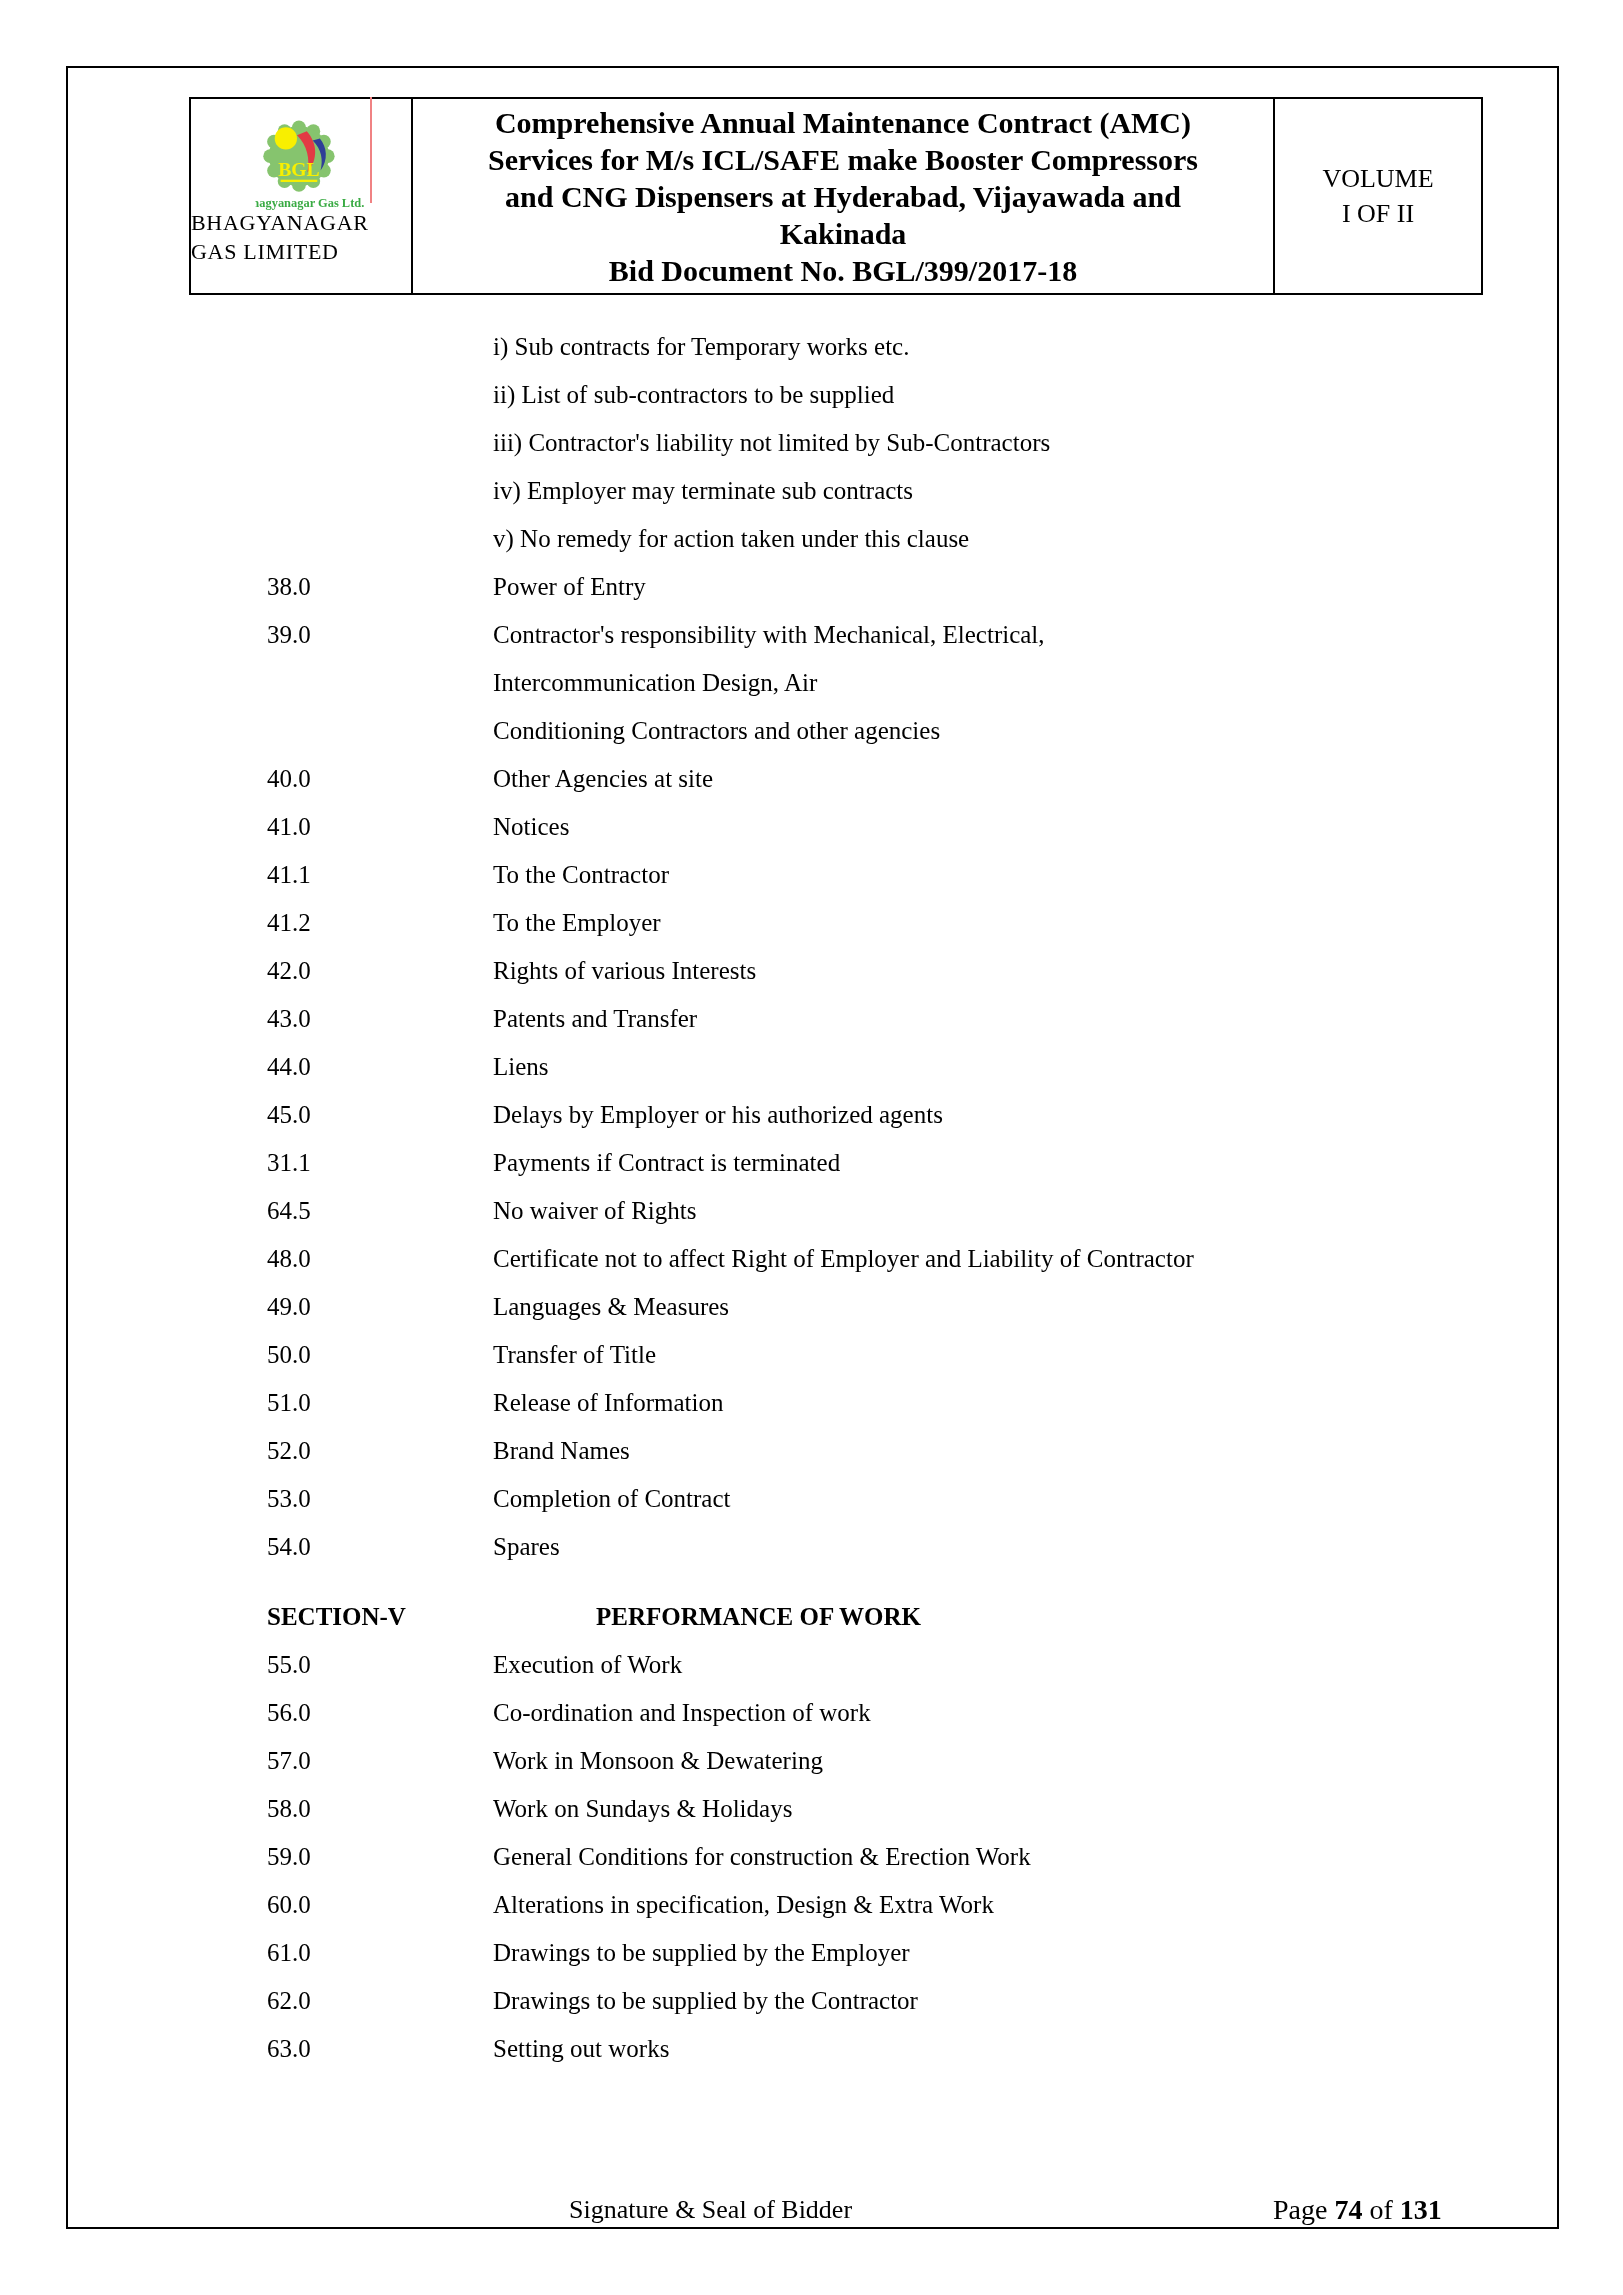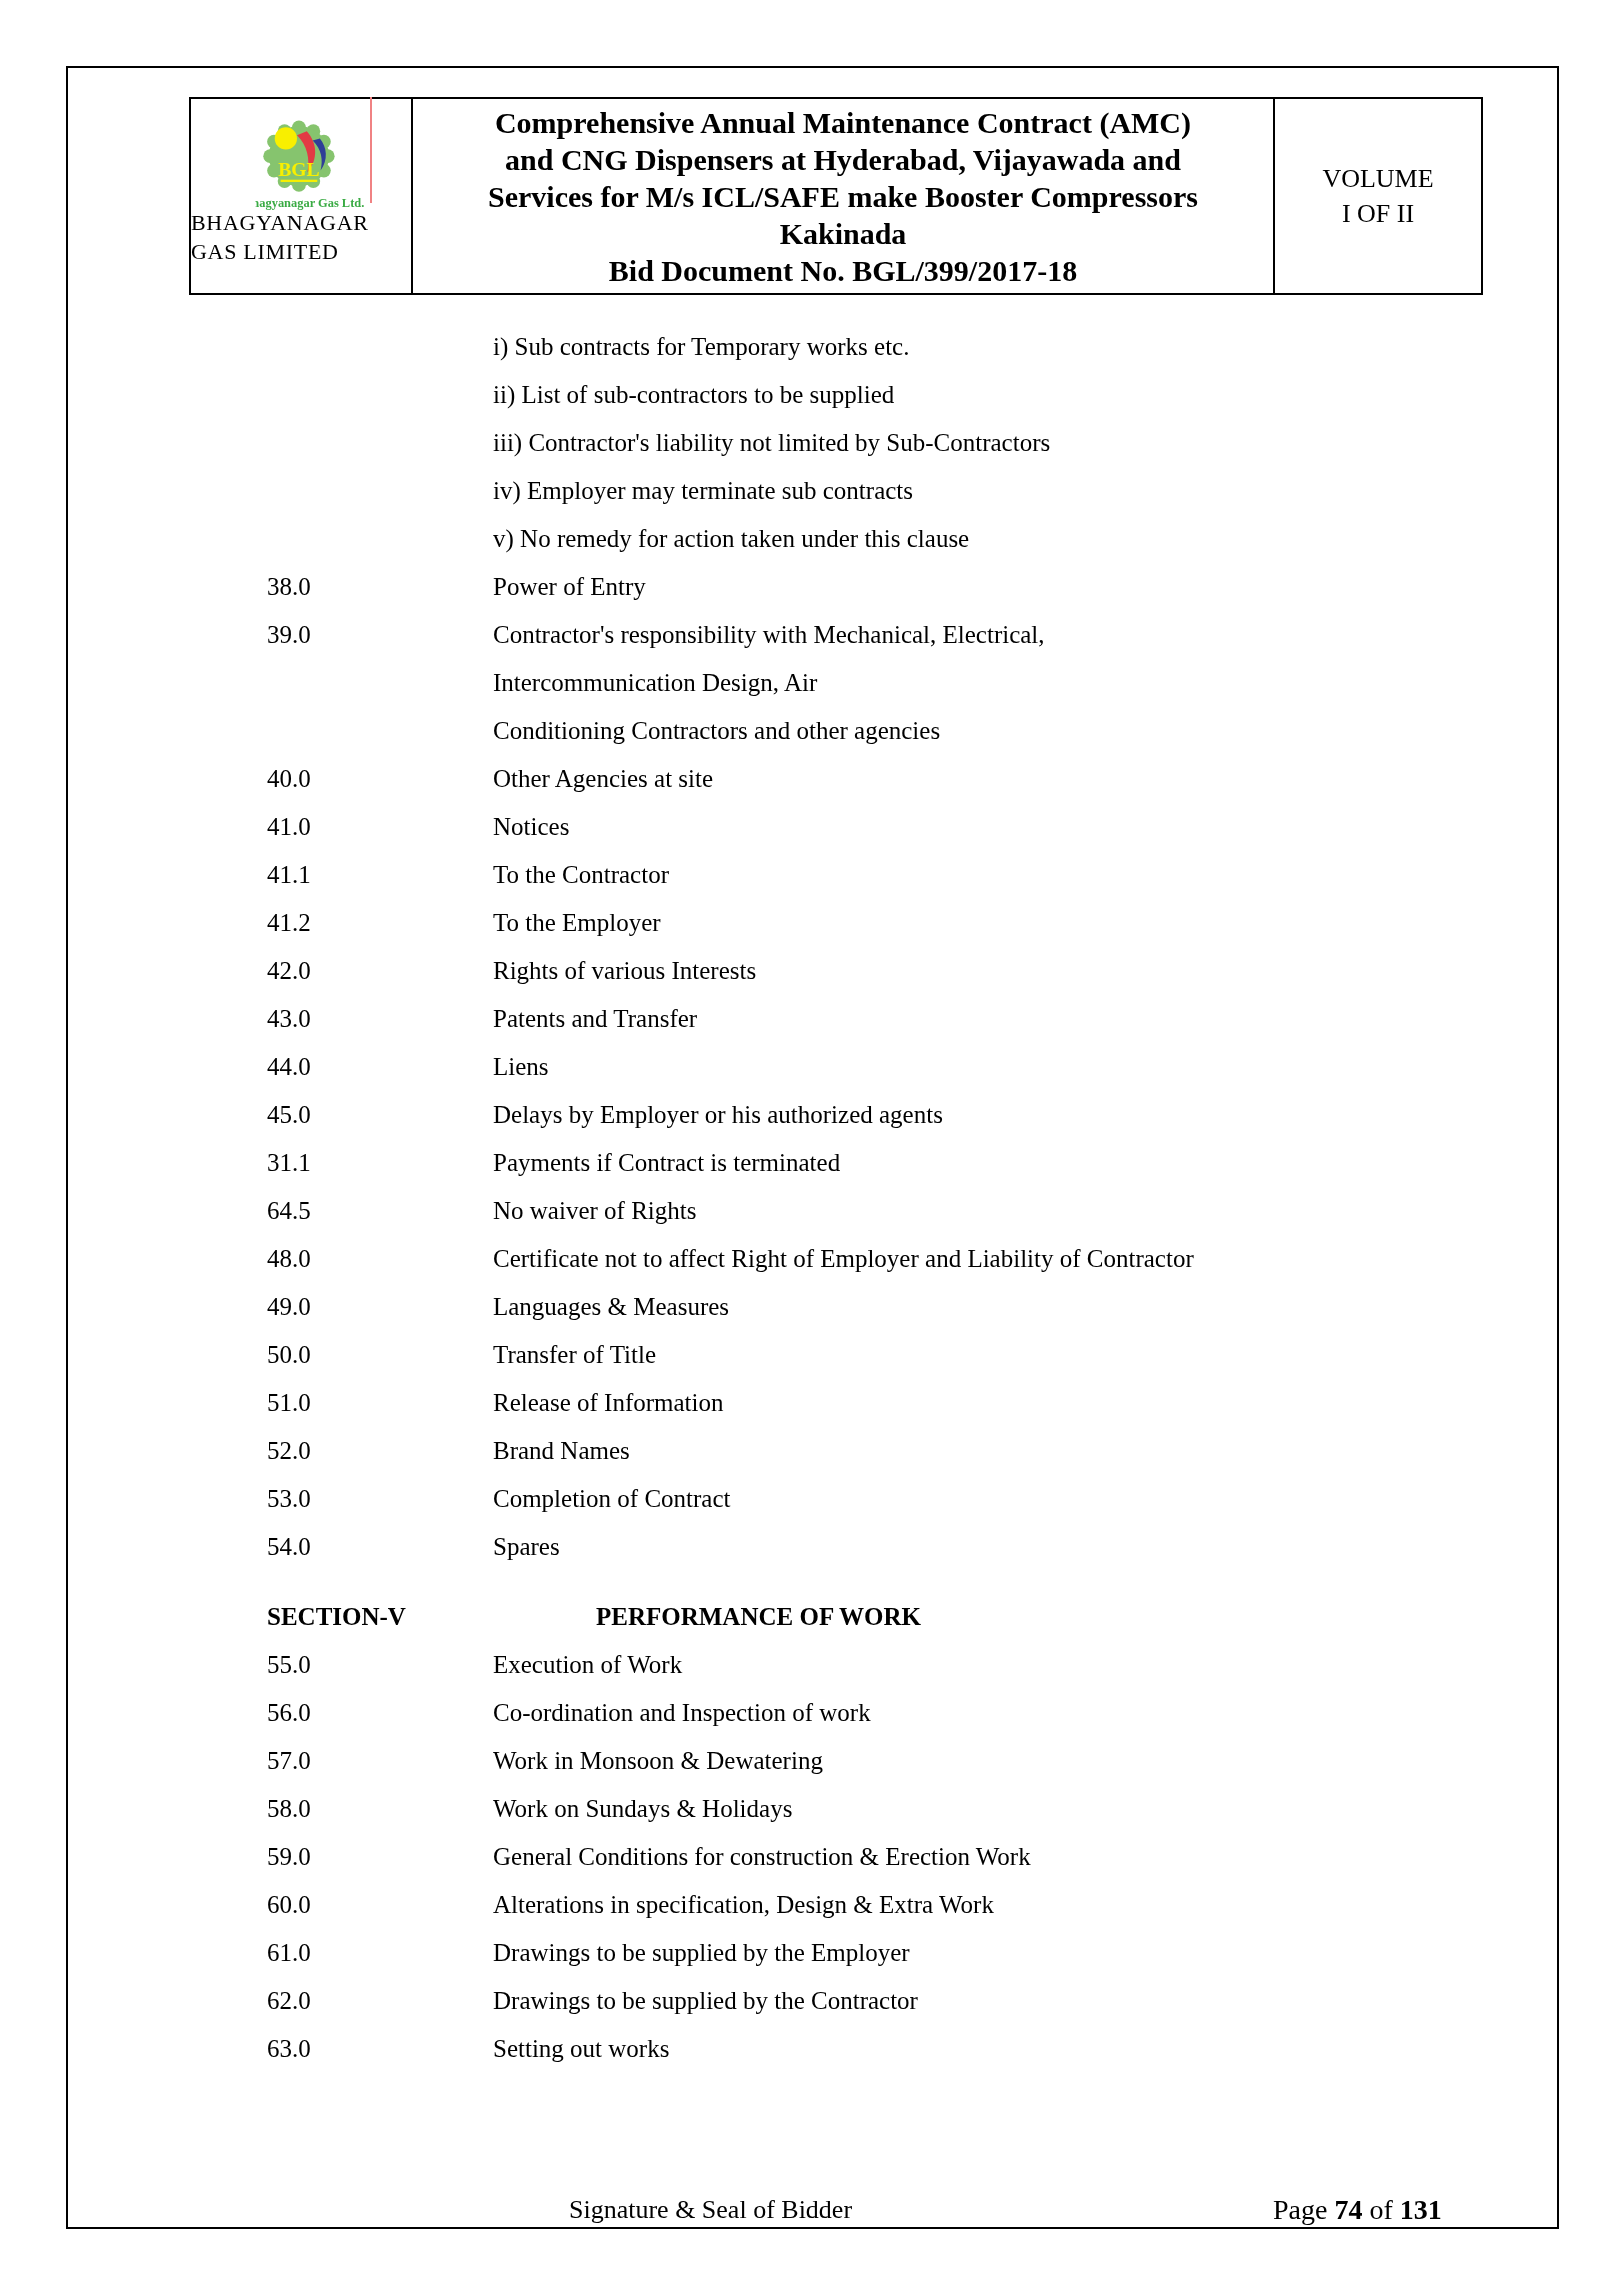--- a/index.html
+++ b/index.html
@@ -112,22 +112,22 @@
       <div class="pink-line"></div>
       <div class="company-name">
         <div>BHAGYANAGAR</div>
         <div>GAS LIMITED</div>
       </div>
     </div>
 
     <div class="cell title-cell">
       <div id="title-lines">
           <div>Comprehensive Annual Maintenance Contract (AMC)</div>
+          <div>Services for M/s ICL/SAFE make Booster Compressors</div>
           <div>and CNG Dispensers at Hyderabad, Vijayawada and</div>
-          <div>Services for M/s ICL/SAFE make Booster Compressors</div>
           <div>Kakinada</div>
           <div>Bid Document No. BGL/399/2017-18</div>
         </div>
     </div>
 
     <div class="cell volume-cell">
       <div>VOLUME</div>
       <div>I OF II</div>
     </div>
 

